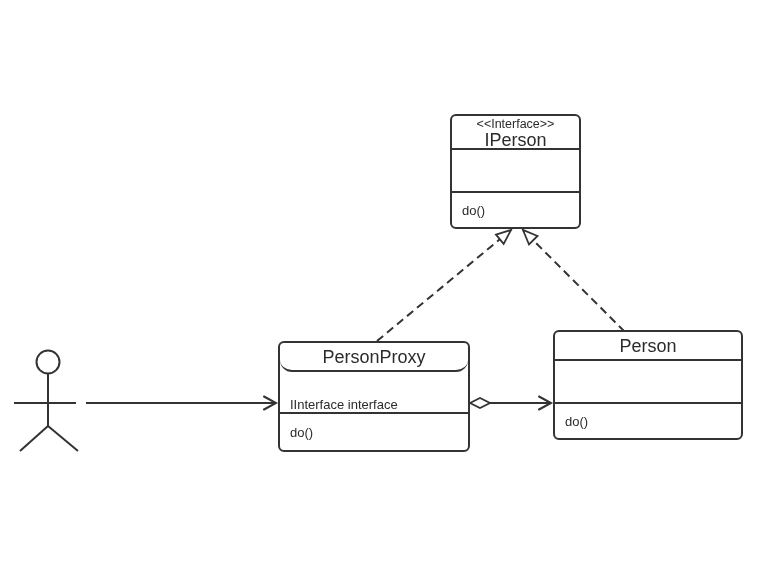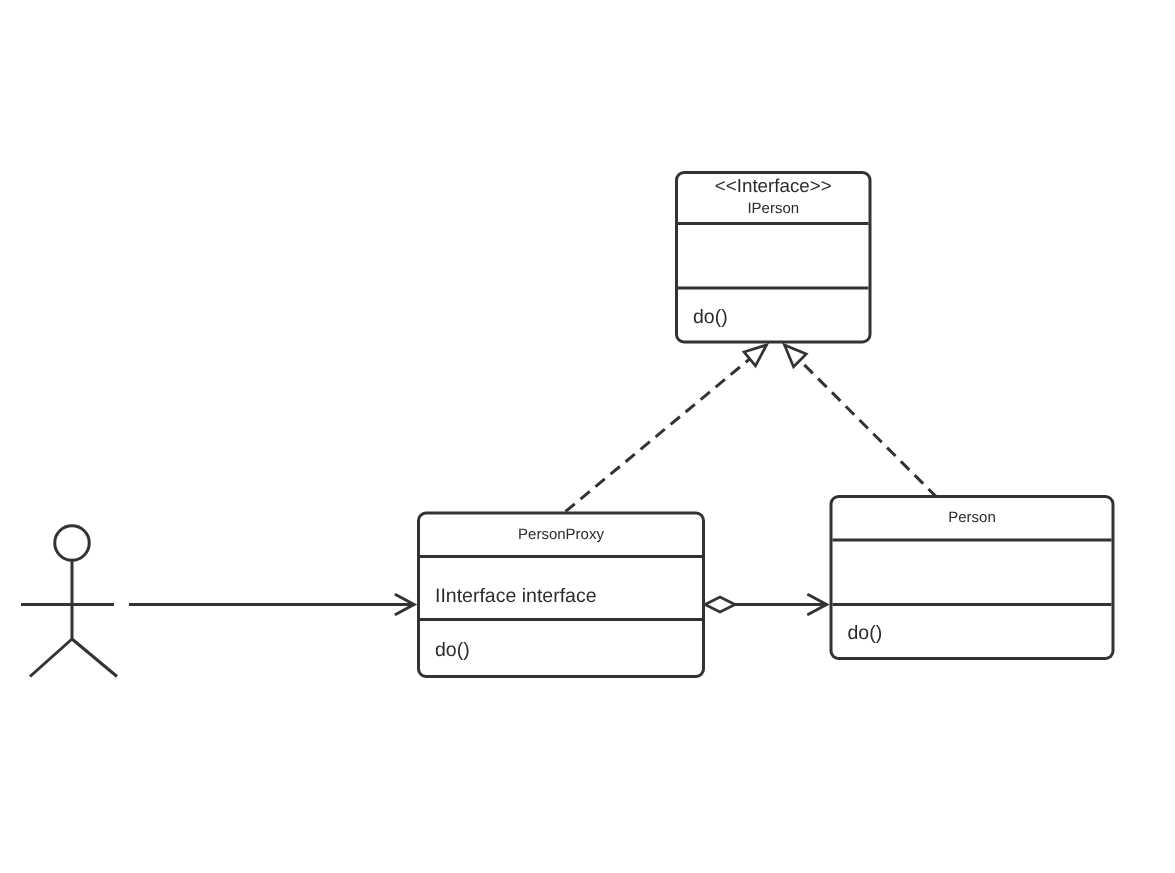--- a/index.html
+++ b/index.html
@@ -40,32 +40,32 @@
     flex-direction: column;
     align-items: center;
     justify-content: center;
     line-height: 16px;
     text-align: left;
   }
   .box-attrs {
     box-sizing: border-box;
     border-bottom: 2px solid #333333;
     display: flex;
-    align-items: flex-start;
-    padding: 17px 10px;
+    align-items: flex-end;
+    padding: 0 10px;
   }
   .box-methods {
     box-sizing: border-box;
     flex: 1;
     display: flex;
     align-items: center;
     padding: 0 10px;
     text-align: center;
   }
-  .class-name { font-size: 10px; }
+  .class-name { font-size: 18px; }
   .stereotype { font-size: 12.5px; }
 </style>
 </head>
 <body>
 
 <div id="stage">
 
   <svg id="connector-layer" viewBox="0 0 783 582" xmlns="http://www.w3.org/2000/svg">
     <defs>
       <marker id="openArrow" markerUnits="userSpaceOnUse" markerWidth="18" markerHeight="18" refX="14" refY="8" orient="auto">
@@ -103,21 +103,21 @@
     </div>
     <div class="box-attrs" style="height:43px;">
       <span></span>
     </div>
     <div class="box-methods">
       <span>do()</span>
     </div>
   </div>
 
   <div class="class-box" style="left:278px; top:341px; width:192px; height:111px;">
-    <div class="box-header" style="height:29px;">
+    <div class="box-header" style="height:29px;border-radius:12px;">
       <div class="class-name">PersonProxy</div>
     </div>
     <div class="box-attrs" style="height:42px;">
       <span>IInterface interface</span>
     </div>
     <div class="box-methods">
       <span>do()</span>
     </div>
   </div>
 

